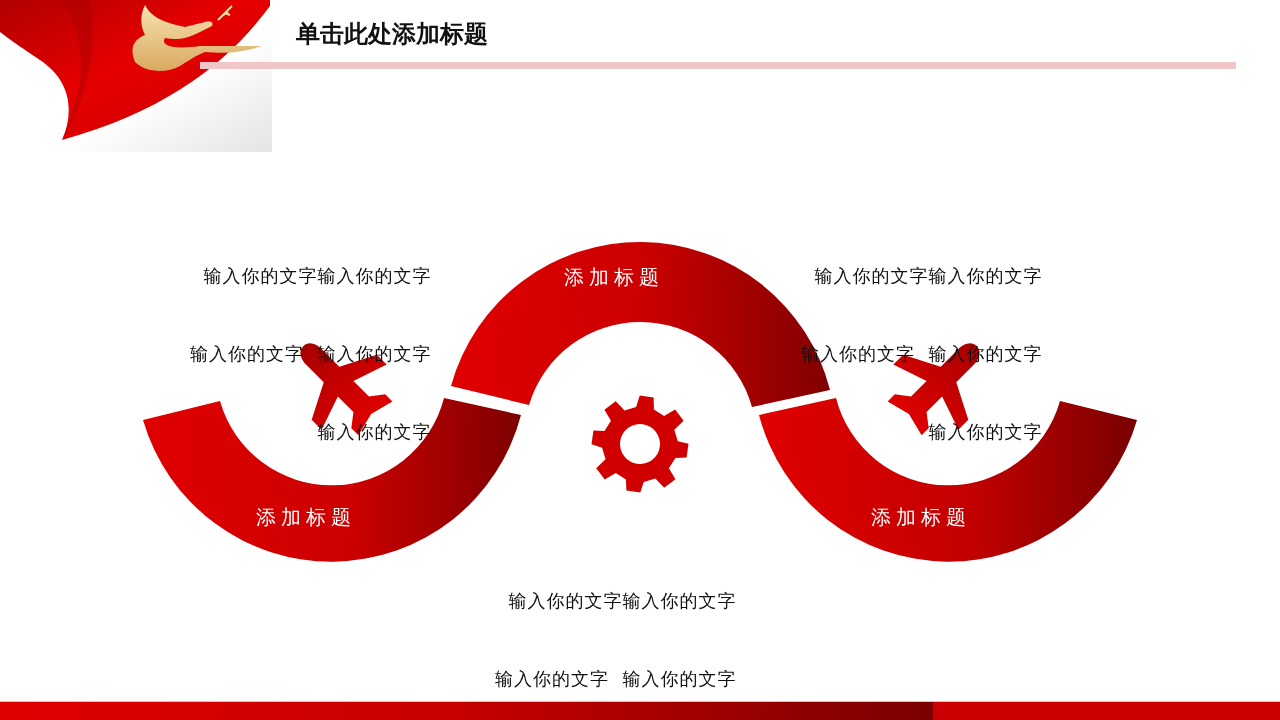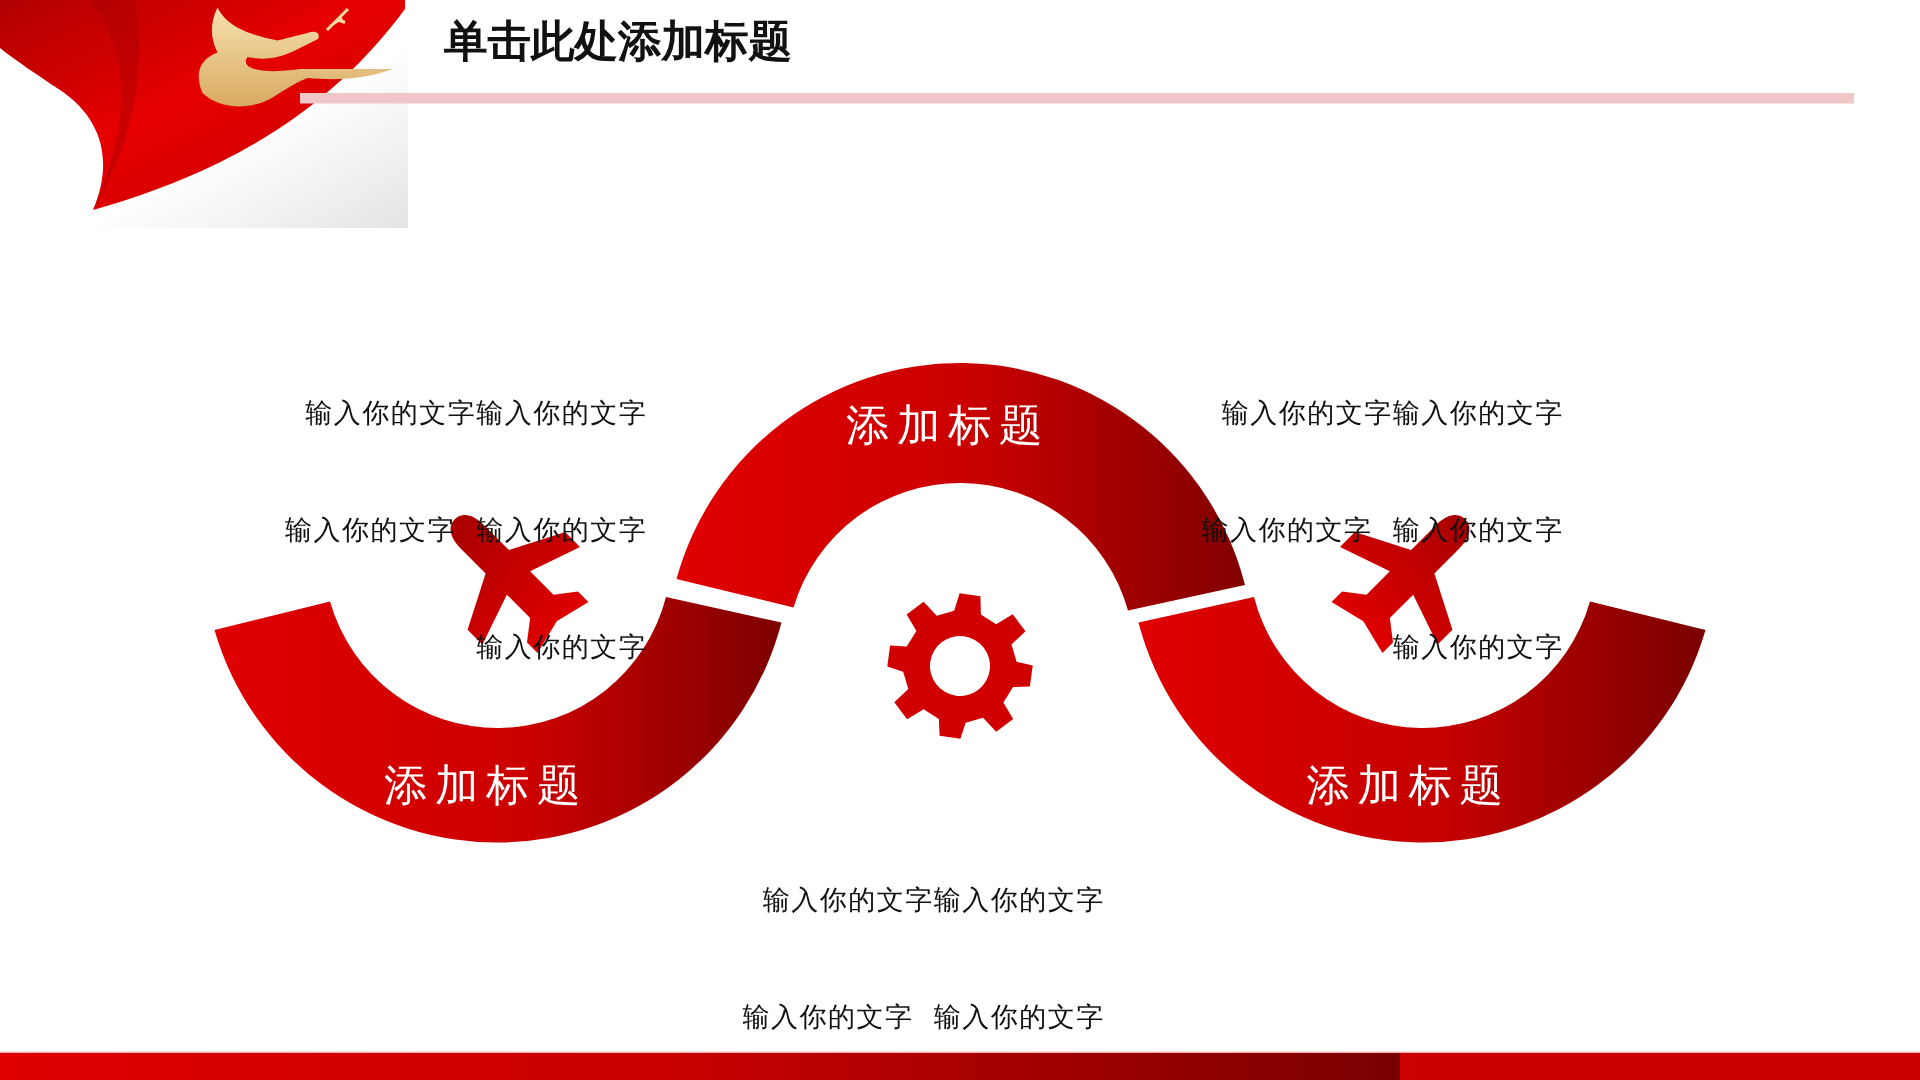--- a/index.html
+++ b/index.html
@@ -1,23 +1,23 @@
 <!DOCTYPE html>
 <html><head>
 <meta charset="utf-8">
 <style>
   html, body { margin:0; padding:0; }
   body { width:1280px; height:720px; position:relative; overflow:hidden; background:#ffffff;
          font-family:"DejaVu Sans","Liberation Sans",sans-serif; }
   .corner { position:absolute; left:0; top:0; width:272px; height:152px; }
-  .title { position:absolute; left:296px; top:8px; font-size:29px; font-weight:bold; color:#111;
+  .title { position:absolute; left:296px; top:18px; font-size:24px; font-weight:bold; color:#111;
            font-family:"DejaVu Sans","Liberation Sans",sans-serif; letter-spacing:0px; }
   .title-line { position:absolute; left:200px; top:62px; width:1036px; height:7px; background:#f0c6c8; }
   .diagram { position:absolute; left:0; top:0; width:1280px; height:720px; }
-  .arc-label { position:absolute; color:#ffffff; font-size:29px; letter-spacing:5px; white-space:nowrap;
+  .arc-label { position:absolute; color:#ffffff; font-size:20px; letter-spacing:5px; white-space:nowrap;
                font-family:Liberation Sans, sans-serif; }
   .body-text { position:absolute; font-size:18px; line-height:26px; color:#111; white-space:pre;
                font-family:"DejaVu Sans","Liberation Sans",sans-serif; letter-spacing:1px; }
   .body-text div { height:26px;text-align:right; }
   .bottom-bar { position:absolute; left:0; top:702px; width:1280px; height:18px;
                 background:linear-gradient(90deg,#e00000 0%,#c80000 35%,#a00000 55%,#7a0000 72.9%,#cc0000 72.9%,#cc0000 100%); }
   .bottom-bar-top { position:absolute; left:0; top:701px; width:1280px; height:1px; background:#f3b4b4; }
 </style>
 </head>
 <body>

